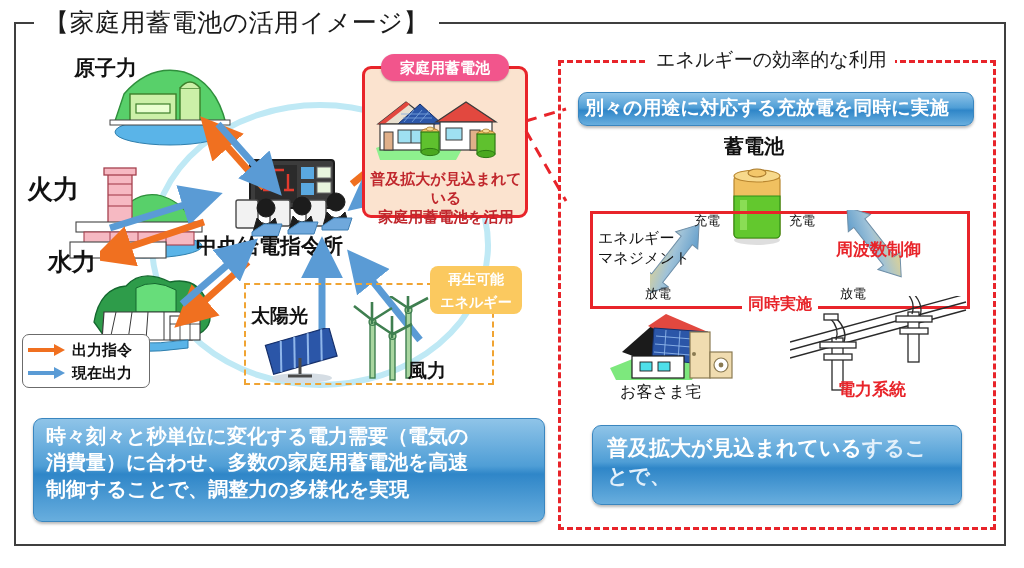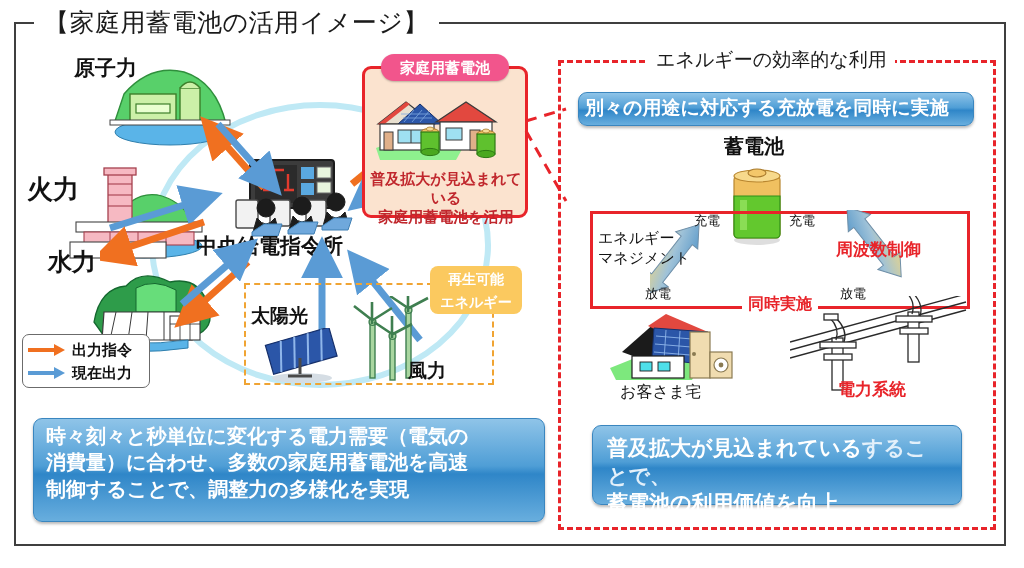--- a/index.html
+++ b/index.html
@@ -424,17 +424,16 @@
       <path d="M122 -4 q12 12 8 24"></path>
     </g>
   </svg>
   <div class="cap-red" style="left:838px;top:378px;font-size:17px;">電力系統</div>
 
   <div class="blue-banner" style="left:592px;top:425px;width:370px;height:80px;font-size:21px;">
     <div class="inner" style="padding:8px 14px;">
       <div>
         <span>普及拡大が見込まれている</span><span style="color:#e3f0fa;font-weight:bold;">することで、</span>
       </div>
-      <div>蓄電池の利用価値を向上</div>
     </div>
   </div>
 
 </div>
 
 </body></html>

